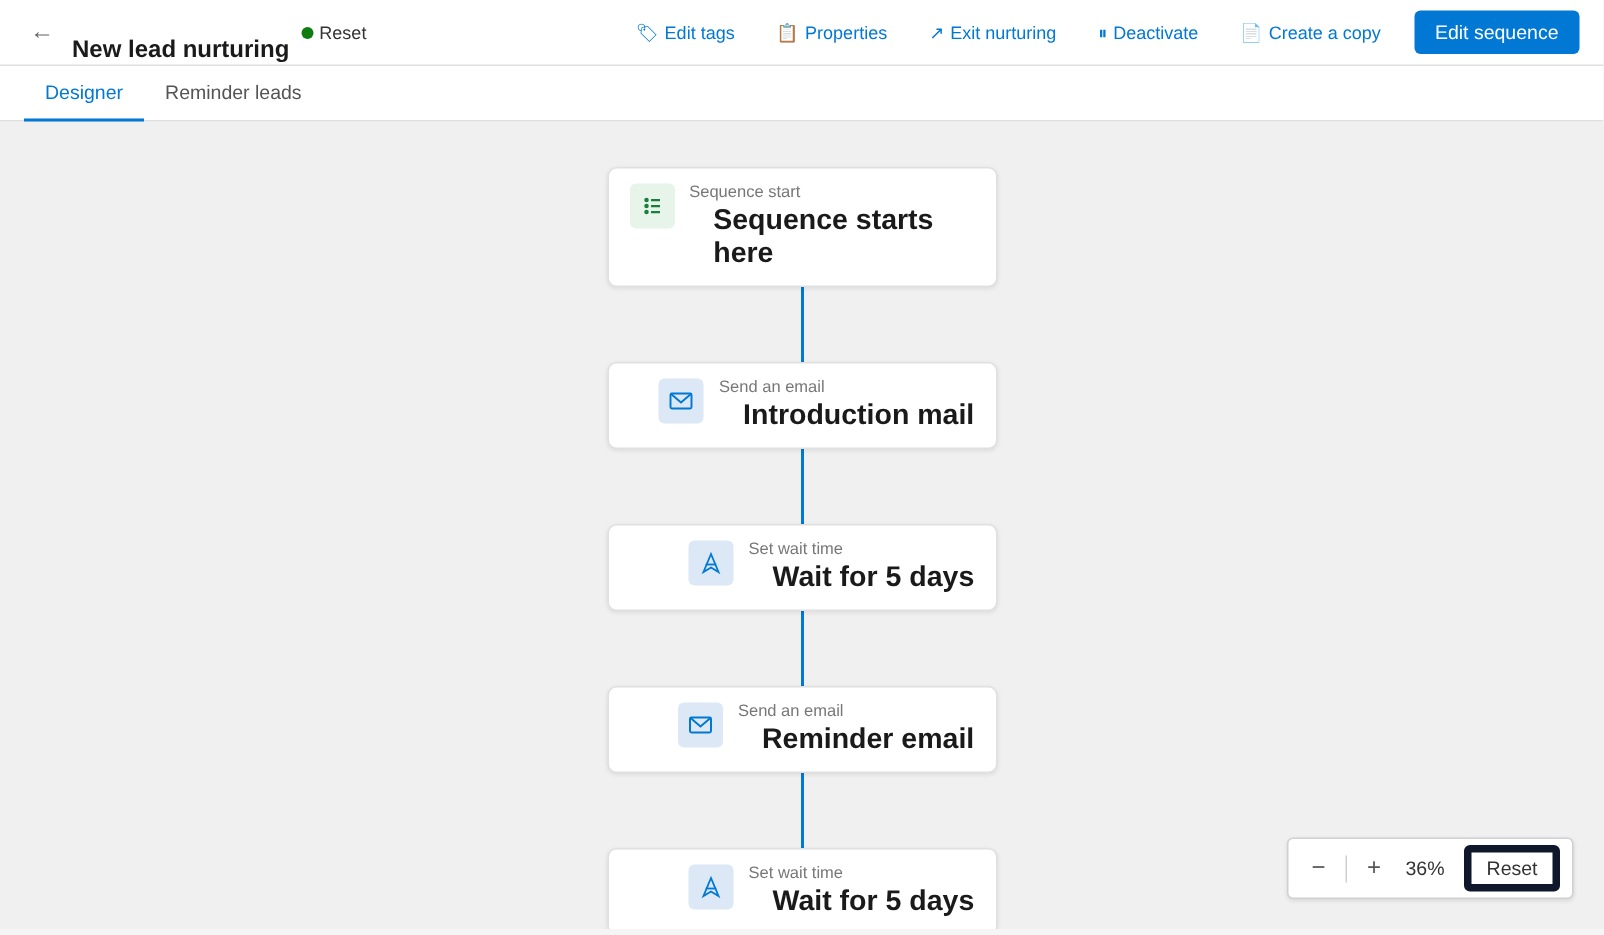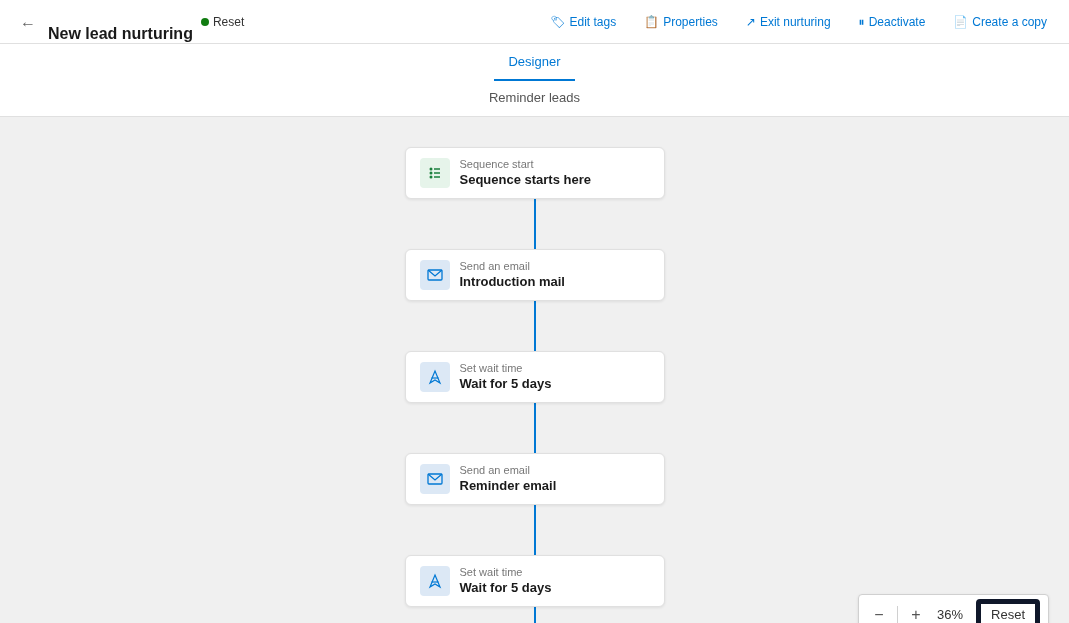--- a/index.html
+++ b/index.html
@@ -77,21 +77,20 @@
     }
 
     
     .tabs {
       display: flex;
       align-items: center;
       padding: 0 16px;
       background: #fff;
       border-bottom: 1px solid #e0e0e0;
       gap: 0;
-      flex-direction: column;
     }
     .tab {
       padding: 10px 14px;
       font-size: 13px;
       cursor: pointer;
       border-bottom: 2px solid transparent;
       color: #555;
       margin-bottom: -1px;
     }
     .tab.active {
@@ -121,20 +120,21 @@
       width: 260px;
       background: #fff;
       border: 1px solid #e0e0e0;
       border-radius: 6px;
       padding: 10px 14px;
       display: flex;
       align-items: flex-start;
       gap: 10px;
       box-shadow: 0 1px 3px rgba(0,0,0,0.08);
       position: relative;
+      justify-content: flex-end;
     }
 
     .node-icon {
       width: 30px;
       height: 30px;
       border-radius: 4px;
       display: flex;
       align-items: center;
       justify-content: center;
       font-size: 14px;
@@ -143,23 +143,24 @@
     .node-icon.green { background: #e6f4ea; color: #1a7f3c; }
     .node-icon.blue { background: #dce8f5; color: #0078d4; }
 
     .node-text {}
     .node-label {
       font-size: 11px;
       color: #777;
       margin-bottom: 2px;
     }
     .node-title {
-      font-size: 13px;
+      font-size: 19px;
       font-weight: 600;
       color: #1a1a1a;
+      margin-left: 16px;
     }
 
     .connector {
       width: 2px;
       height: 50px;
       background: #0078d4;
       margin: 0 auto;
     }
 
     
@@ -242,20 +243,21 @@
       <span>Exit nurturing</span>
     </button>
     <button class="header-action-btn">
       <span>⏸</span>
       <span>Deactivate</span>
     </button>
     <button class="header-action-btn">
       <span>📄</span>
       <span>Create a copy</span>
     </button>
+    <button class="edit-seq-btn">Edit sequence</button>
   </div>
 </div>
 
 <div class="tabs">
   <div class="tab active">Designer</div>
   <div class="tab">Reminder leads</div>
 </div>
 
 <div class="canvas">
   <div class="flow-container">

